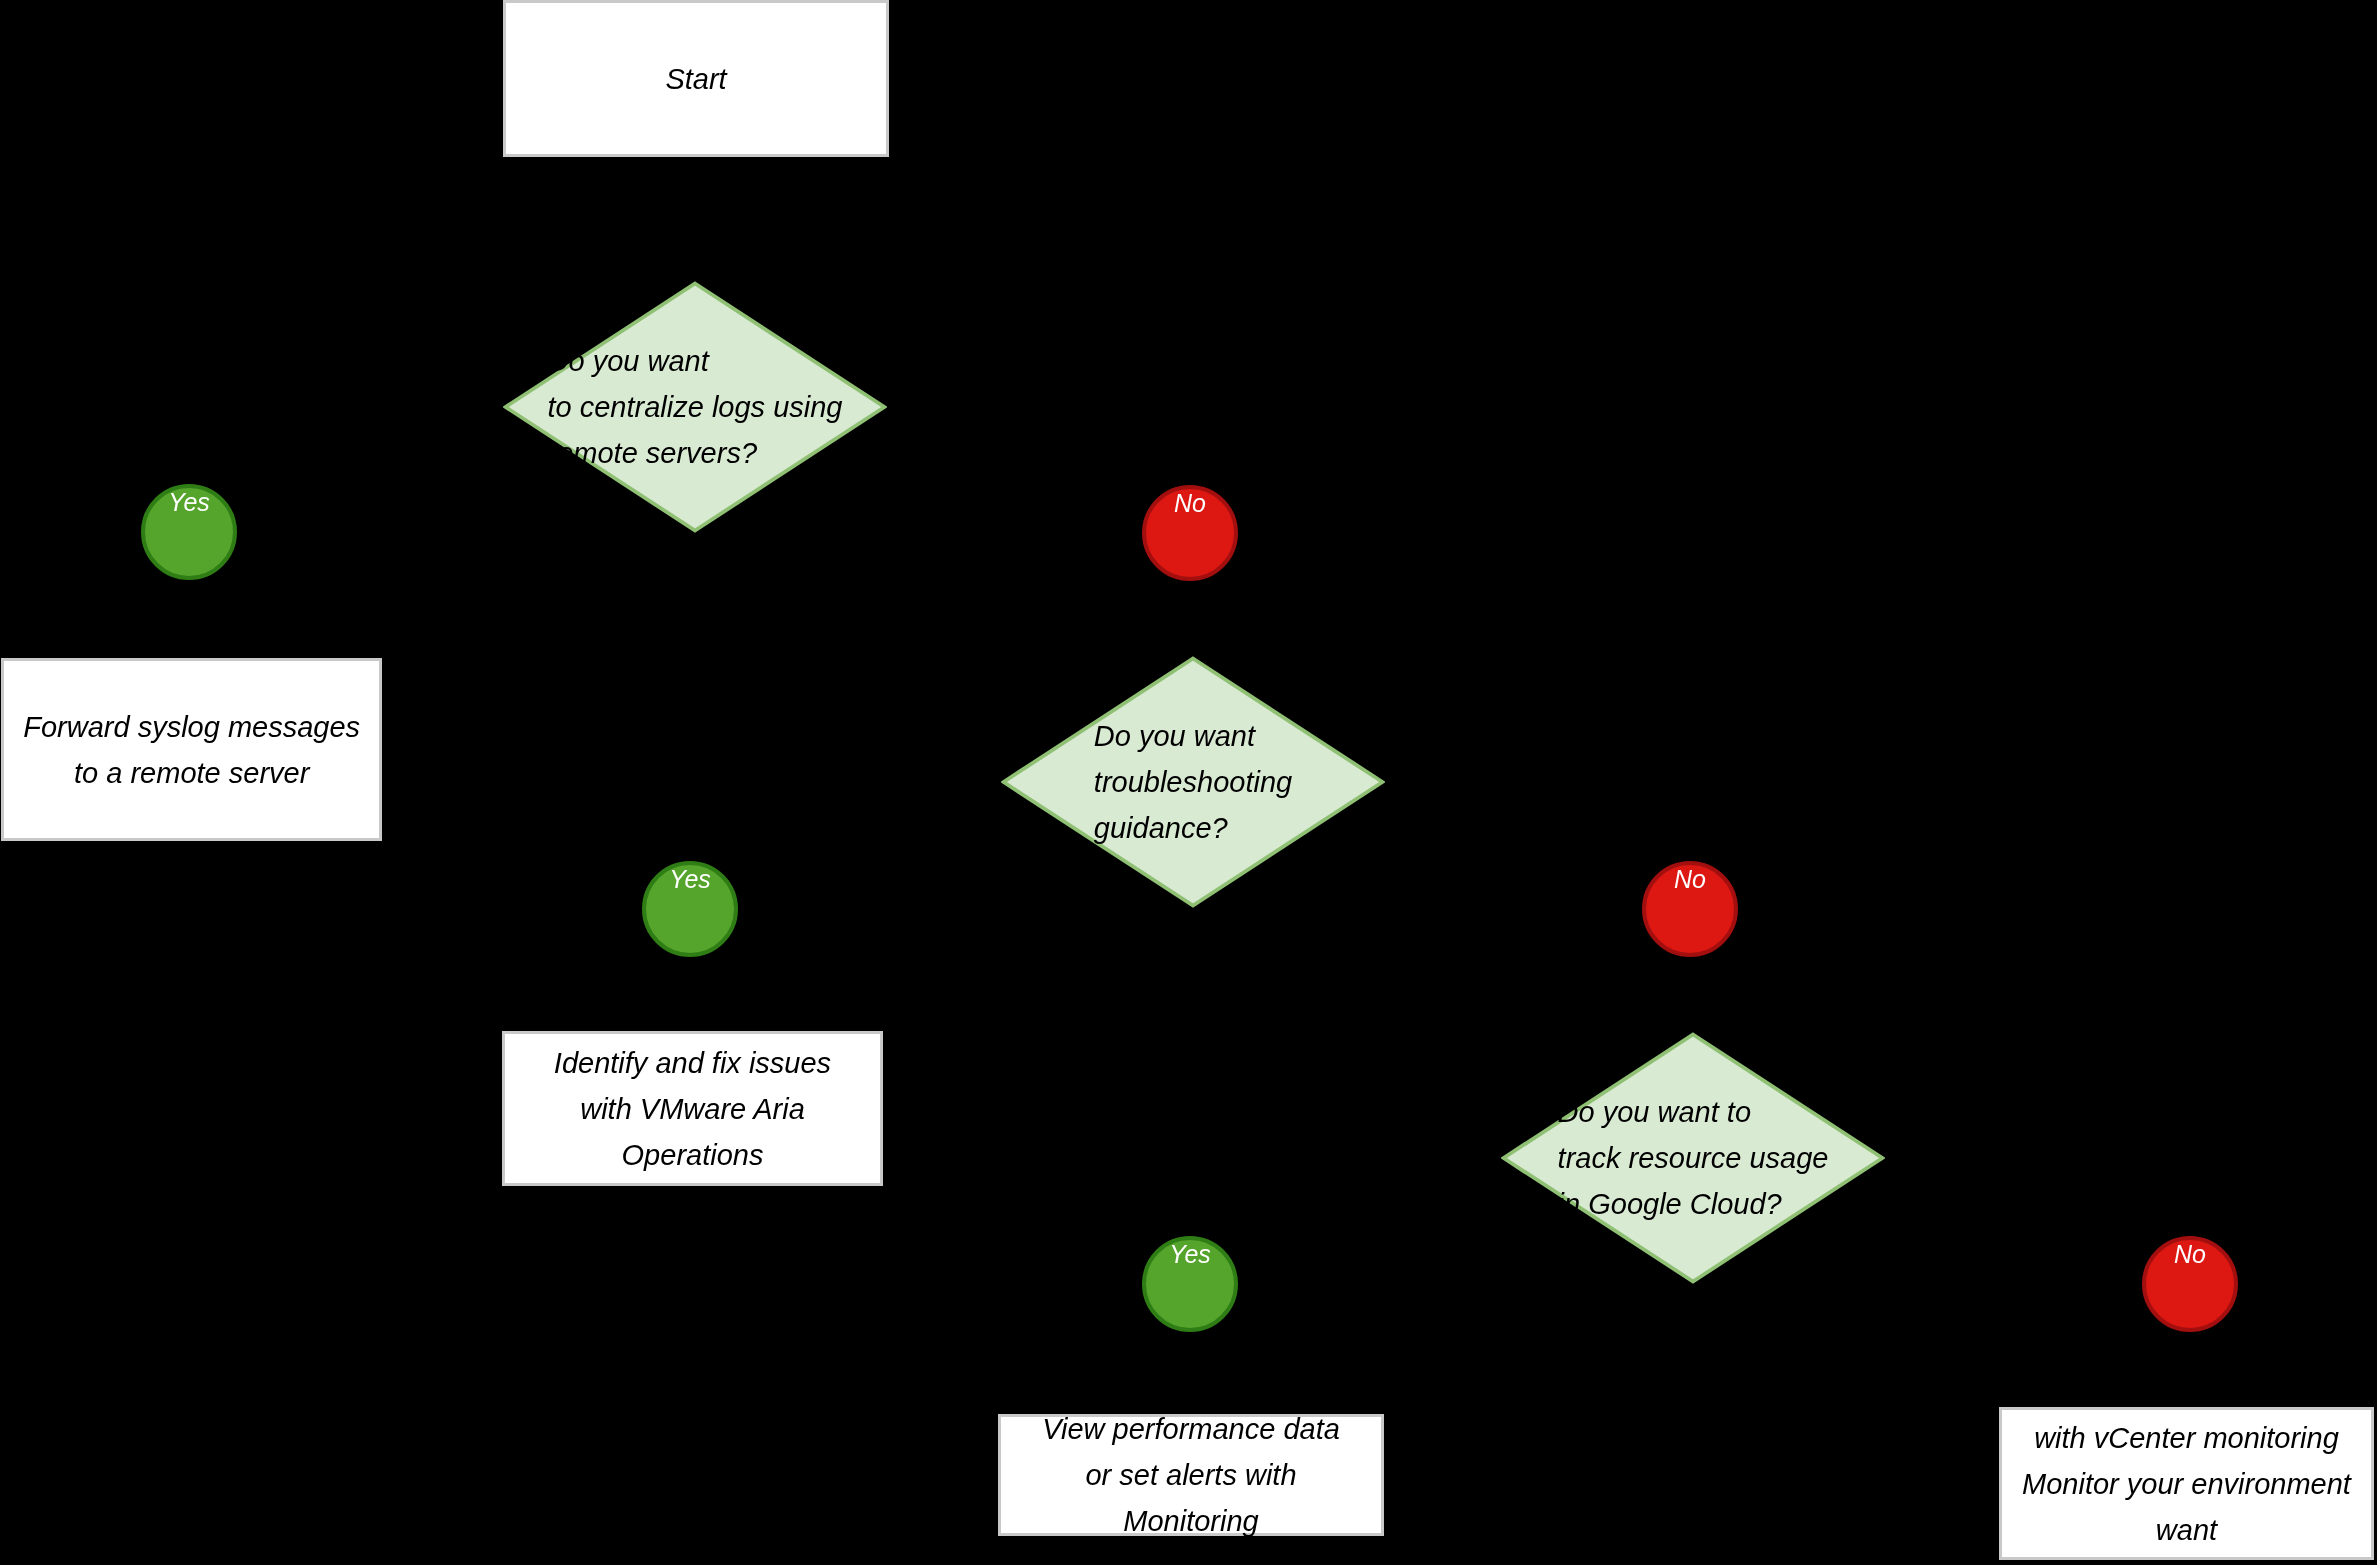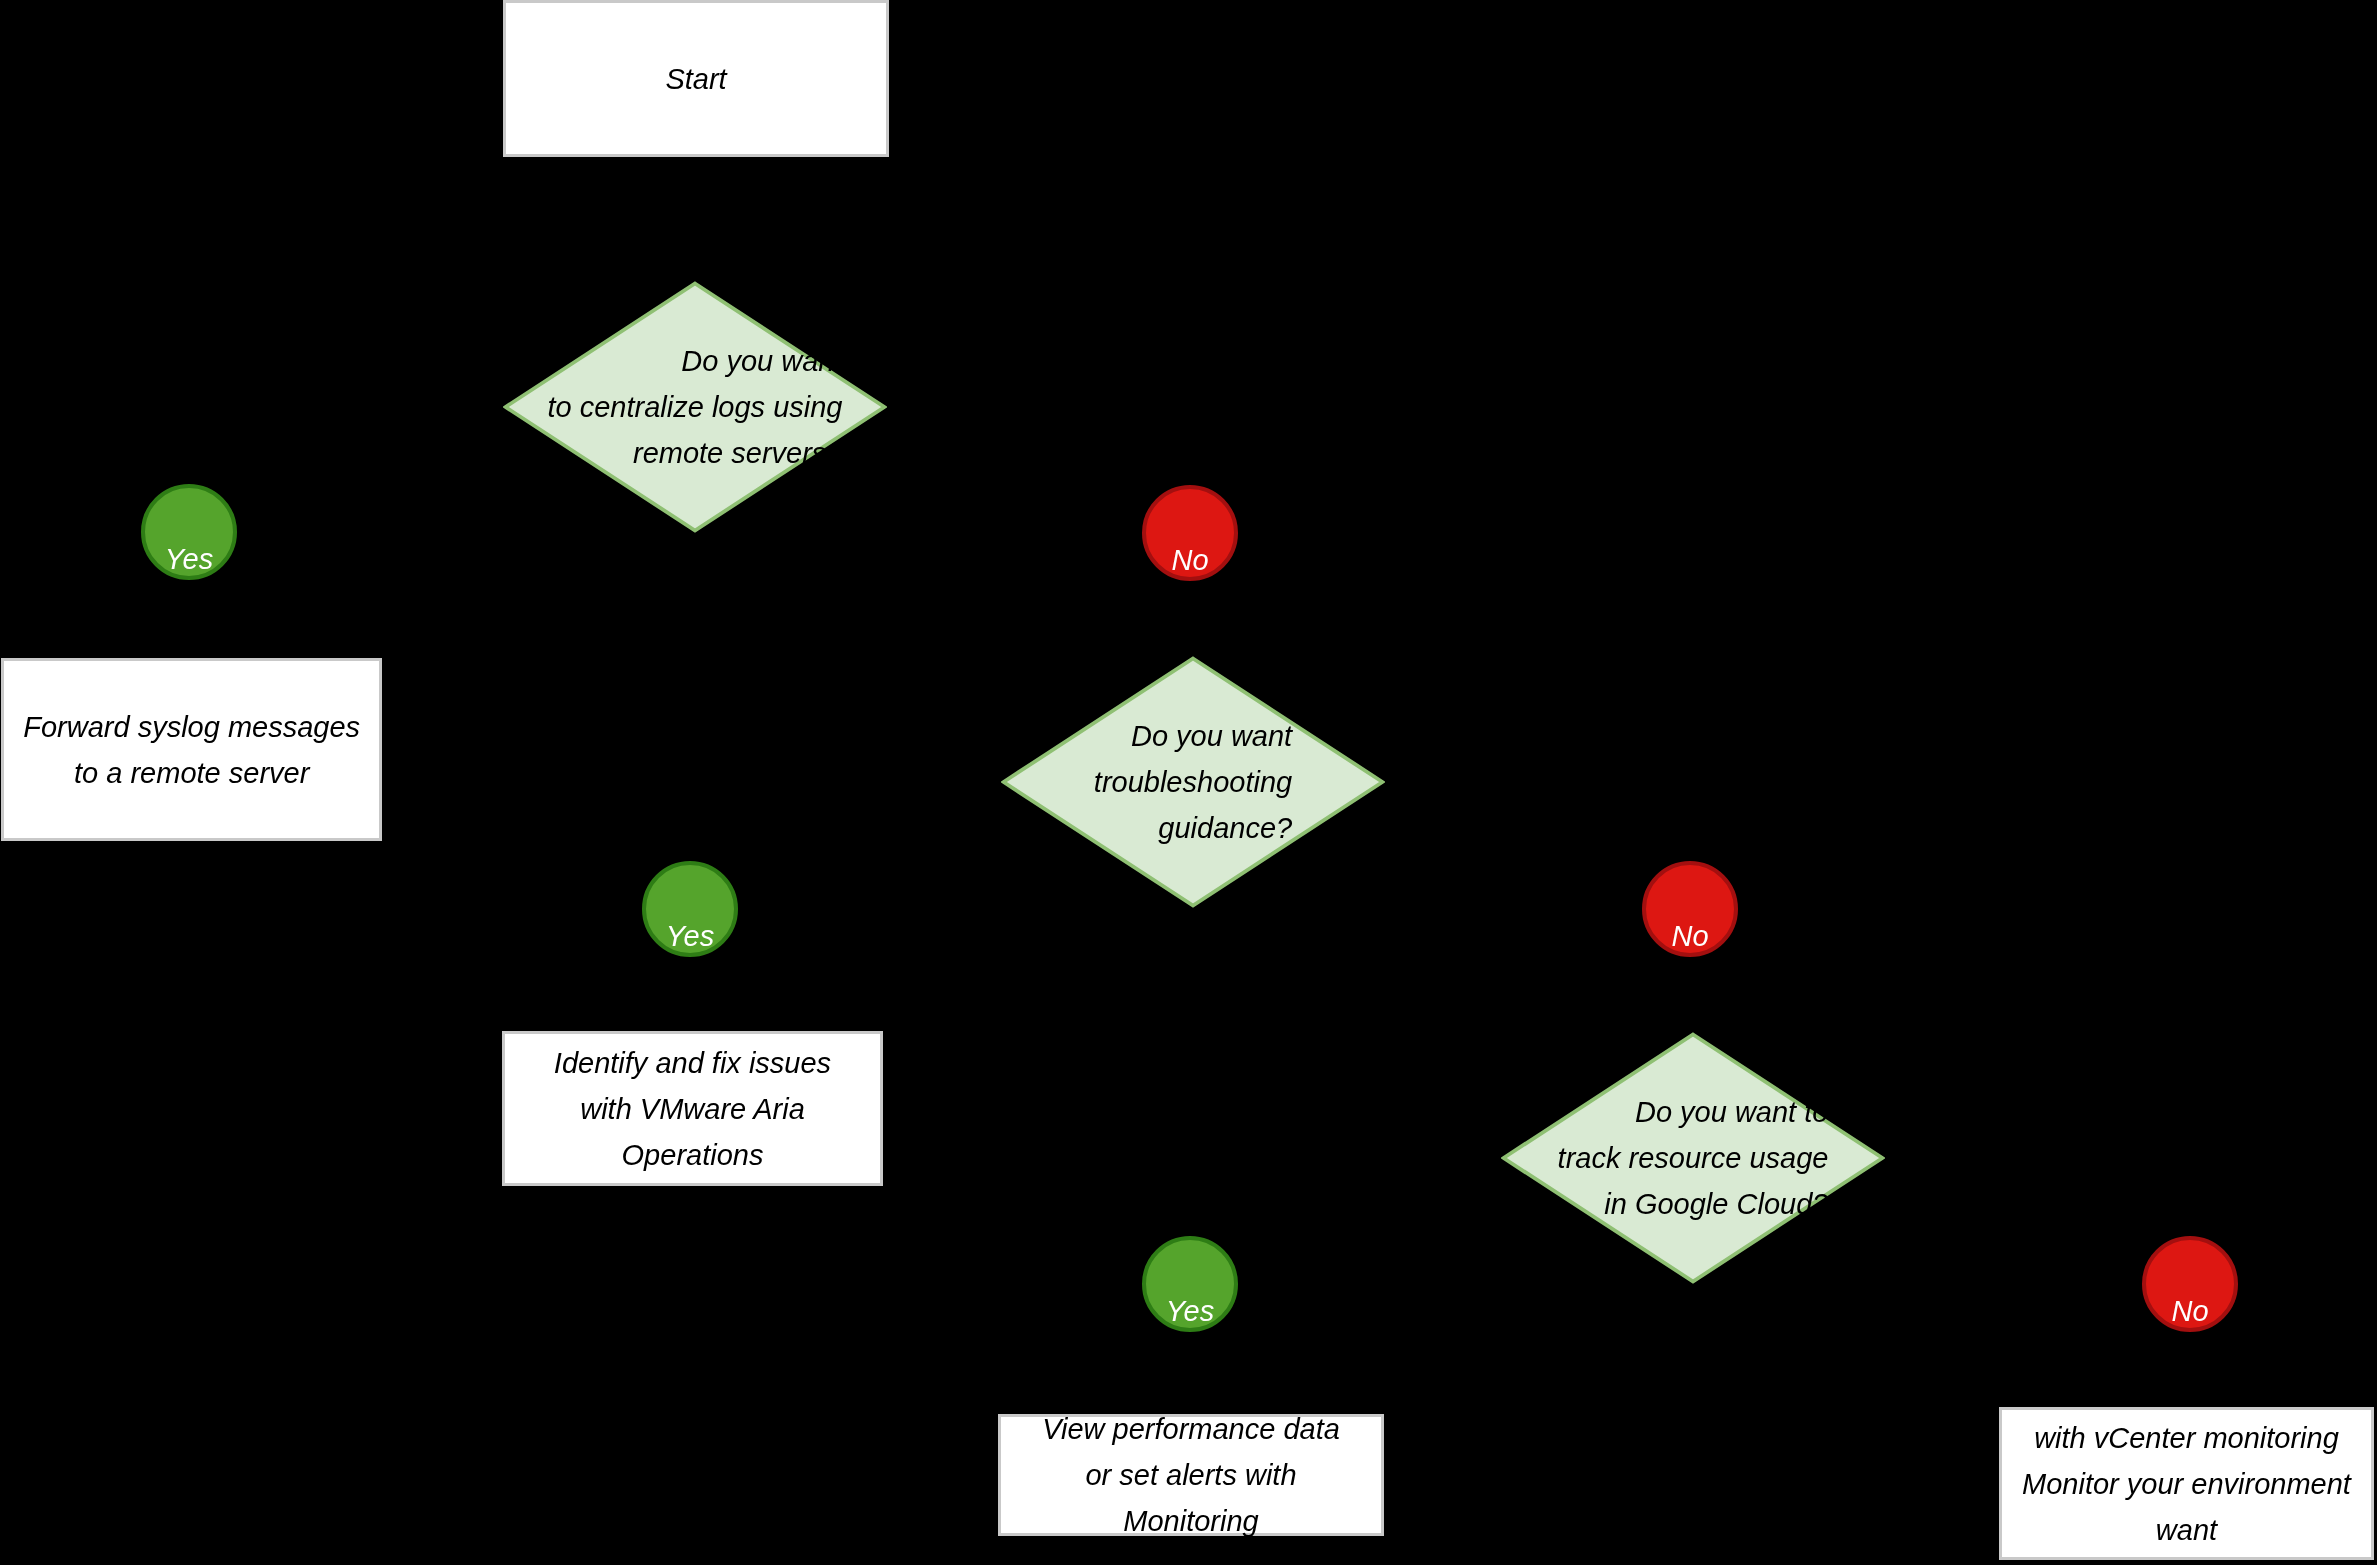--- a/index.html
+++ b/index.html
@@ -28,21 +28,21 @@
     align-items: center;
     text-align: center;
     font-size: 29px;
     line-height: 46px;
   }
   .diamond-node {
     position: absolute;
     display: flex;
     justify-content: center;
     align-items: center;
-    text-align: right;
+    text-align: left;
     font-size: 29px;
     line-height: 46px;
   }
   .diamond-node svg {
     position: absolute;
     left: 0; top: 0;
     width: 100%; height: 100%;
   }
   .diamond-node polygon {
     fill: var(--diamond-fill, #d9ead3);
@@ -57,22 +57,22 @@
     white-space: nowrap;
   }
   .badge {
     position: absolute;
     width: 96px;
     height: 96px;
     box-sizing: border-box;
     border-radius: 50%;
     display: flex;
     justify-content: center;
-    align-items: flex-end;
-    font-size: 29px;
+    align-items: flex-start;
+    font-size: 25px;
     color: var(--circle-text, #ffffff);
   }
   .badge-yes {
     background: var(--yes-fill, #55a42c);
     border: 4.4px solid var(--yes-border, #2e7d15);
   }
   .badge-no {
     background: var(--no-fill, #dd1712);
     border: 4.4px solid var(--no-border, #a30f0f);
   }

